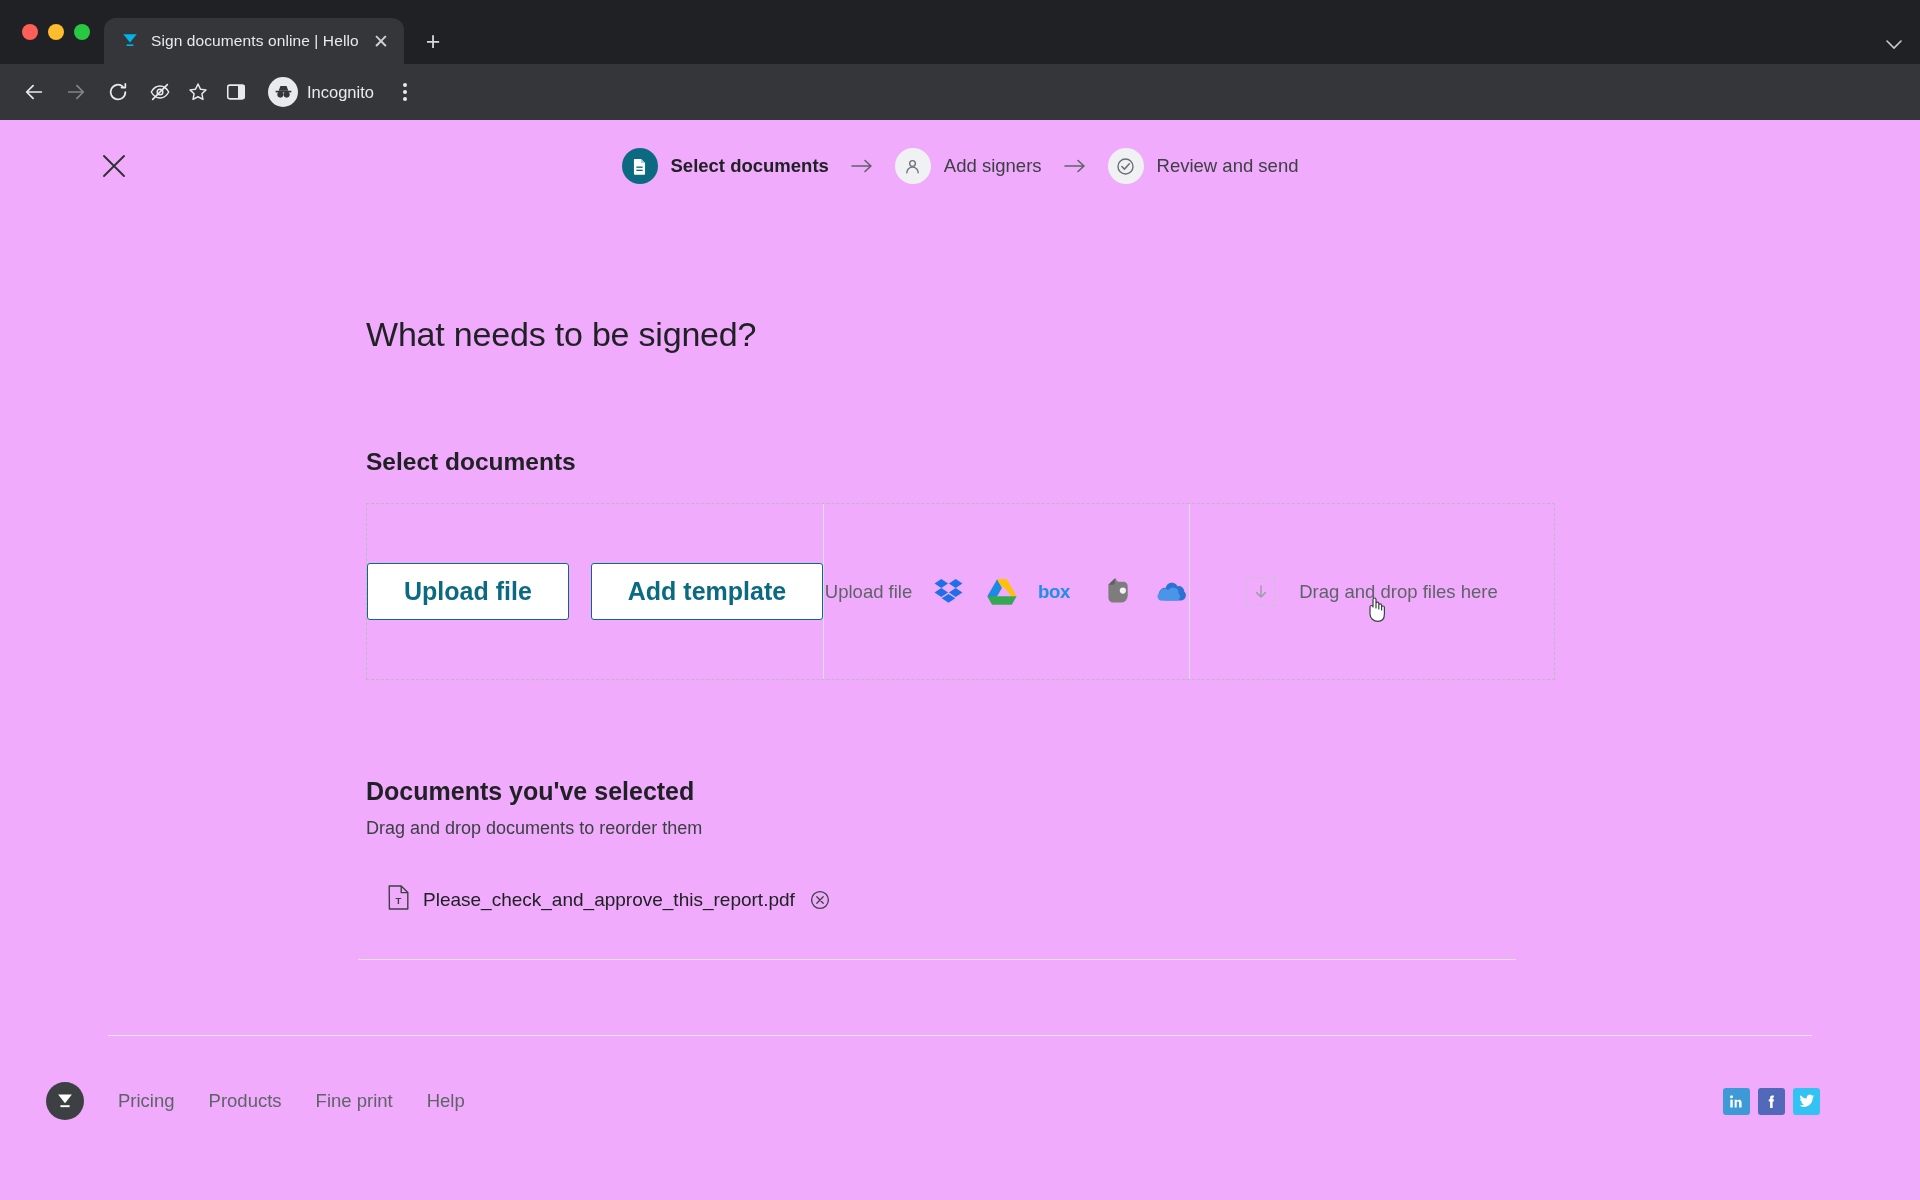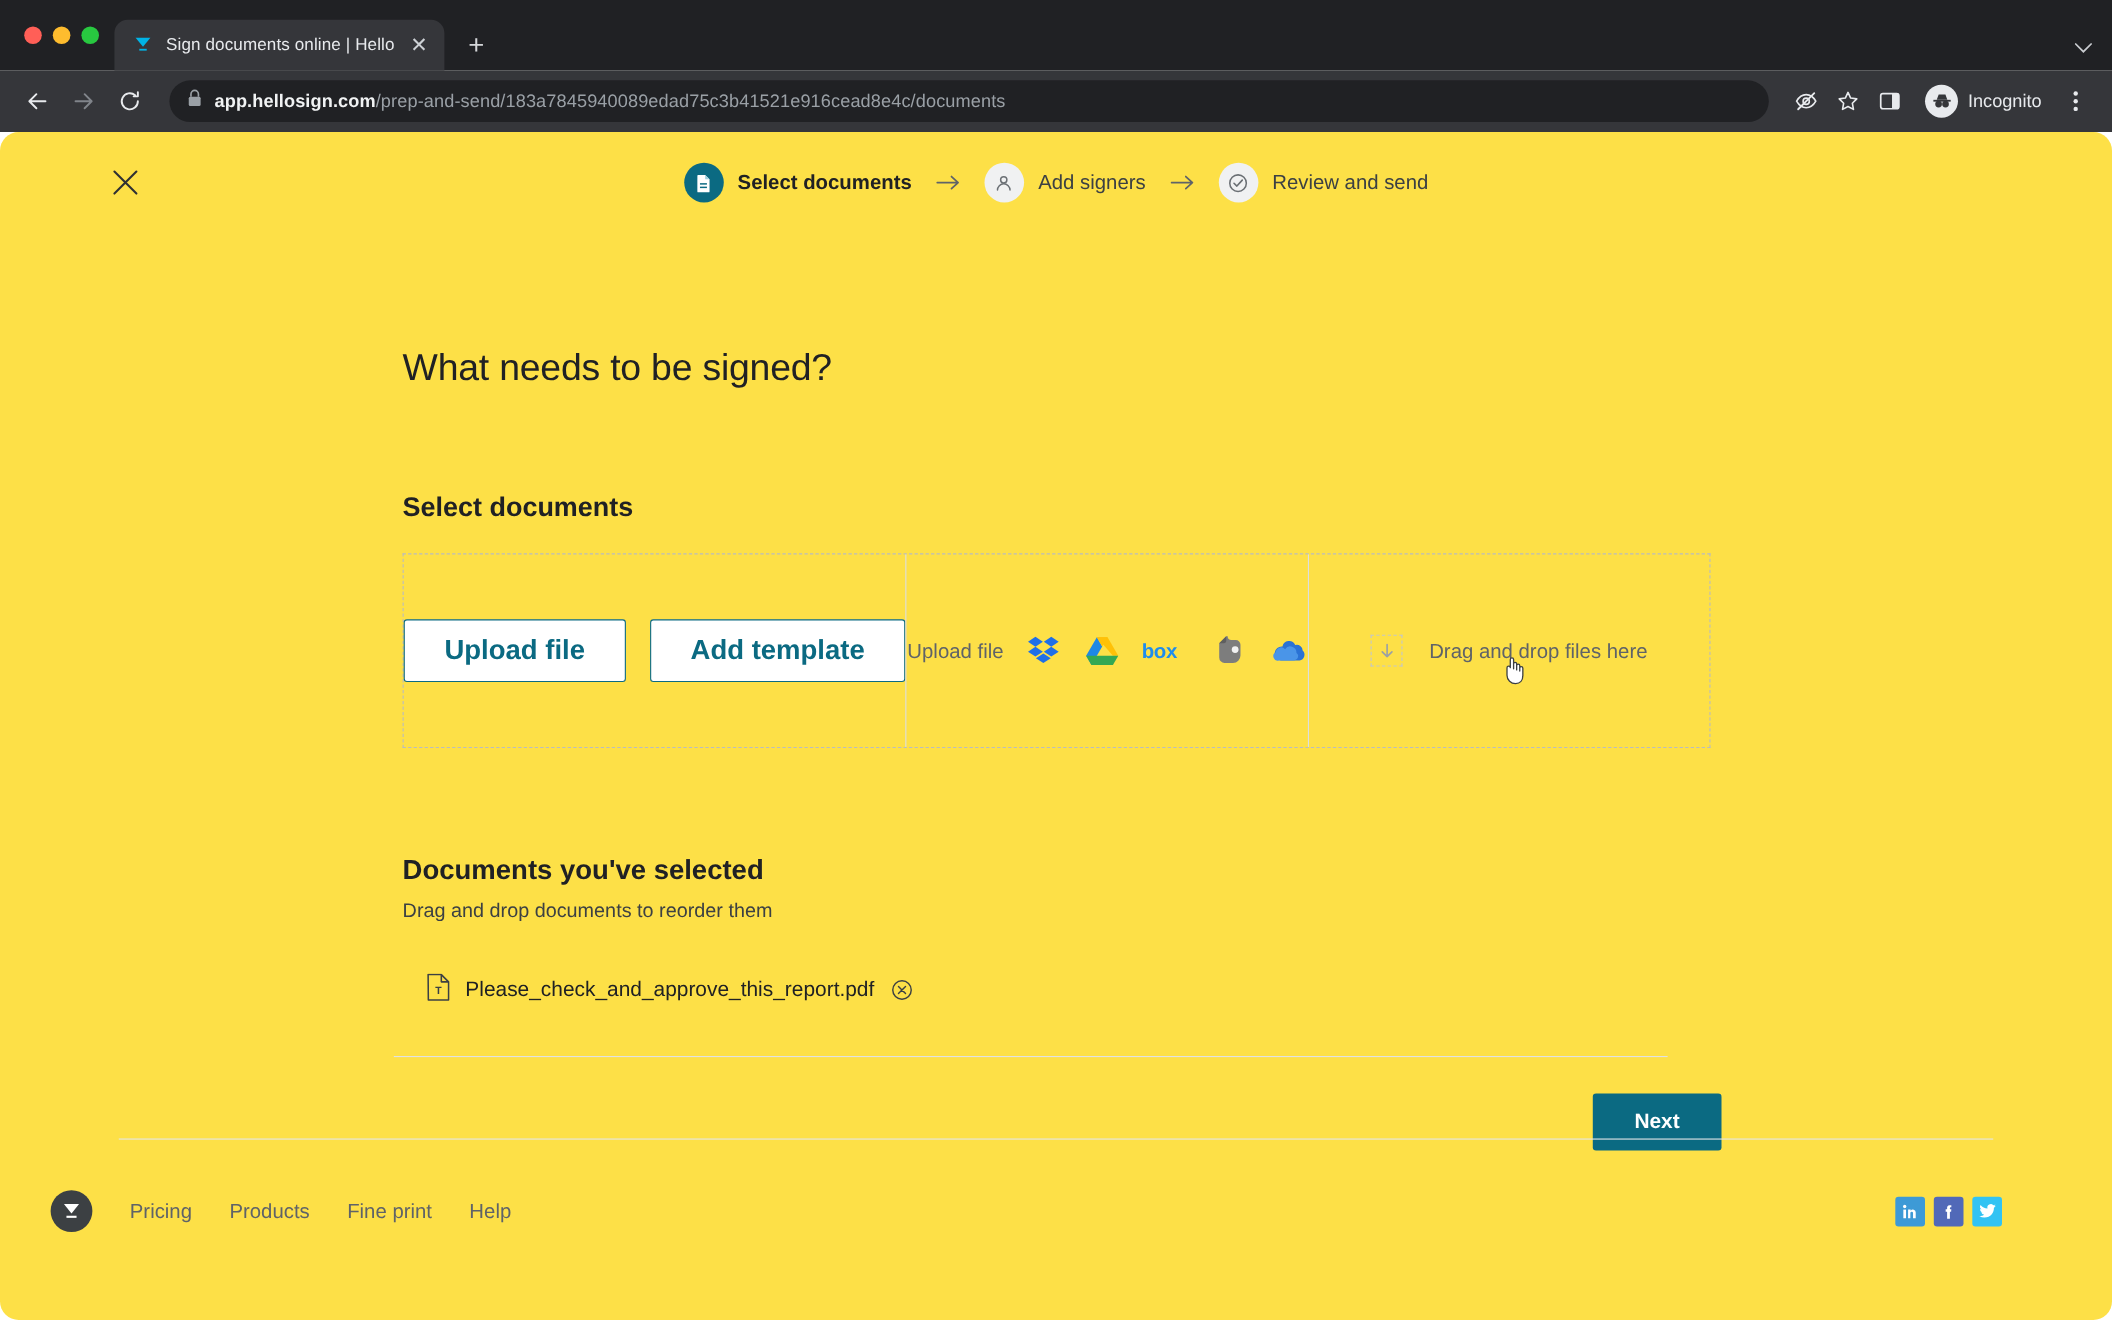--- a/index.html
+++ b/index.html
@@ -100,21 +100,21 @@
     color: #e8eaed; font-size: 16.5px; flex: none; margin-left: 6px;
   }
   .incog-av {
     width: 30px; height: 30px; border-radius: 50%; background: #e8eaed;
     display: flex; align-items: center; justify-content: center; flex: none;
   }
   .kebab { width: 34px; height: 36px; display:flex; flex-direction:column; align-items:center; justify-content:center; gap:3px; flex:none; }
   .kebab i { width: 4px; height: 4px; border-radius: 50%; background: #e8eaed; display:block; }
 
   
-  .page { flex: 1; background: #fde047; position: relative; overflow: hidden; border-radius: 17px; }
+  .page { flex: 1; background: #f0abfc; position: relative; overflow: hidden; }
 
   .topbar {
     height: 92px;
     display: flex; align-items: center;
     position: relative;
   }
   .close-x {
     position: absolute; left: 96px; top: 50%; transform: translateY(-50%);
     width: 36px; height: 36px; display: flex; align-items: center; justify-content: center;
     color: #2f3033;
@@ -268,29 +268,20 @@
           <path d="M4 12 H19 M13 5 L20 12 L13 19" stroke="#80848a" stroke-width="1.9" fill="none" stroke-linecap="round" stroke-linejoin="round"></path>
         </svg>
     </span>
     <span class="navbtn">
       <svg width="22" height="22" viewBox="0 0 24 24">
         <path d="M20 12 A8 8 0 1 1 17.3 6.1" stroke="#e8eaed" stroke-width="1.9" fill="none" stroke-linecap="round"></path>
         <path d="M20 3 V7.2 H15.8" stroke="#e8eaed" stroke-width="1.9" fill="none" stroke-linecap="round" stroke-linejoin="round"></path>
       </svg>
     </span>
 
-    <div class="omnibox">
-      <span class="lock">
-        <svg width="14" height="17" viewBox="0 0 14 17">
-          <path d="M3.6 7 V4.6 a3.4 3.4 0 0 1 6.8 0 V7" stroke="#9aa0a6" stroke-width="1.5" fill="none"></path>
-          <rect x="1.6" y="7" width="10.8" height="8.4" rx="1.4" fill="#9aa0a6"></rect>
-        </svg>
-      </span>
-      <span class="url"><span class="host">app.hellosign.com</span><span class="path">/prep-and-send/183a7845940089edad75c3b41521e916cead8e4c/documents</span></span>
-    </div>
 
     <div class="tb-icons">
       <span class="tb-icon">
         <svg width="22" height="22" viewBox="0 0 24 24">
           <path d="M2.5 12 C5 7.5 8.4 5.5 12 5.5 C15.6 5.5 19 7.5 21.5 12 C19 16.5 15.6 18.5 12 18.5 C8.4 18.5 5 16.5 2.5 12 Z" stroke="#e8eaed" stroke-width="1.6" fill="none"></path>
           <circle cx="12" cy="12" r="3.1" stroke="#e8eaed" stroke-width="1.6" fill="none"></circle>
           <path d="M4 20 L20 4" stroke="#e8eaed" stroke-width="1.8" stroke-linecap="round"></path>
         </svg>
       </span>
       <span class="tb-icon">
@@ -467,23 +458,20 @@
           <span class="doc-remove">
             <svg width="20" height="20" viewBox="0 0 20 20">
               <circle cx="10" cy="10" r="8.4" stroke="#3c4043" stroke-width="1.3" fill="none"></circle>
               <path d="M6.8 6.8 L13.2 13.2 M13.2 6.8 L6.8 13.2" stroke="#3c4043" stroke-width="1.3" stroke-linecap="round"></path>
             </svg>
           </span>
         </div>
 
         <div class="divider"></div>
 
-        <div class="actions">
-          <button class="btn-primary">Next</button>
-        </div>
       </div>
     </div>
 
     <span class="cursor-hand">
       <svg width="22" height="26" viewBox="0 0 22 26">
         <path d="M6 2.5 a1.5 1.5 0 0 1 3 0 V11 V6.6 a1.4 1.4 0 0 1 2.8 0 V12 V8.2 a1.4 1.4 0 0 1 2.8 0 V13 V10.4 a1.4 1.4 0 0 1 2.8 0 V17 c0 4.4 -2.4 7.4 -6.6 7.4 c-4.2 0 -7.8 -3.2 -7.8 -7.6 V10 a1.4 1.4 0 0 1 3 0 Z" fill="#ffffff" stroke="#3c4043" stroke-width="1.2" stroke-linejoin="round"></path>
       </svg>
     </span>
 
     <div class="footer">

